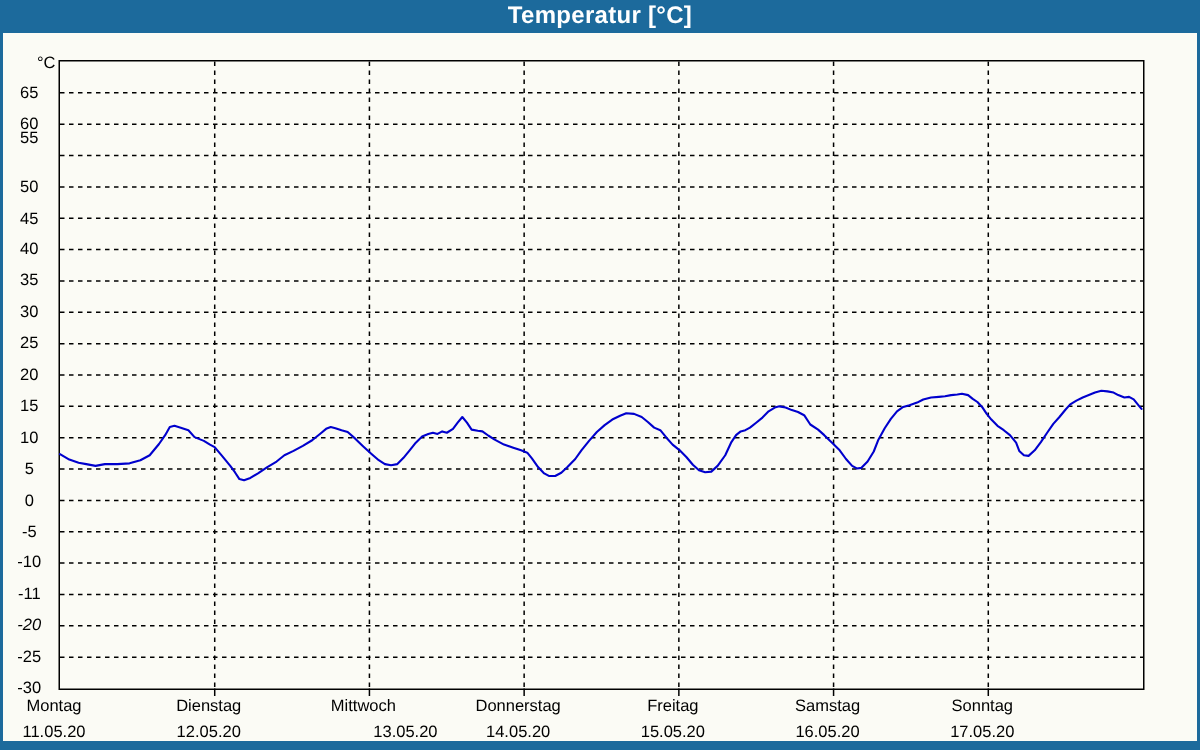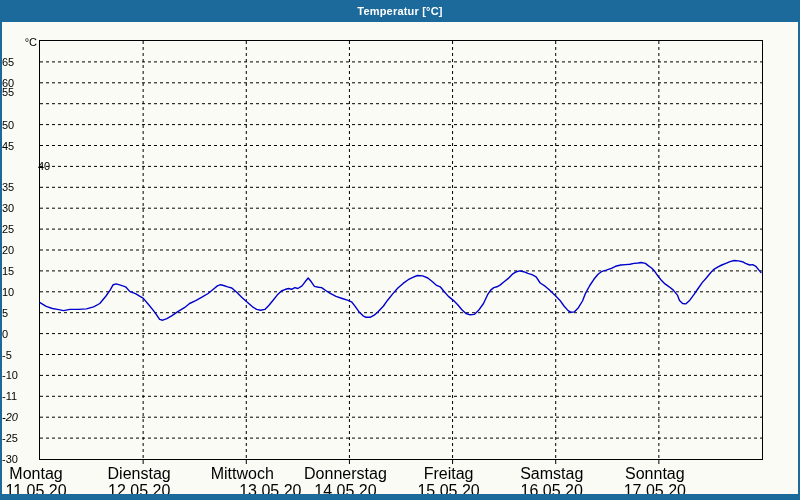--- a/index.html
+++ b/index.html
@@ -11,21 +11,21 @@
     border-left:2px solid #1c6a9c;
     border-right:2px solid #1c6a9c;
     border-bottom:6px solid #1c6a9c;
     font-family:"Liberation Sans", sans-serif;
     overflow:hidden;
   }
   .titlebar{
     height:22px;
     background:#1c6a9c;
     color:#ffffff;
-    font-size:11px;
+    font-size:16px;
     font-weight:bold;
     text-align:center;
     line-height:22px;
     letter-spacing:0.2px;
   }
   .plot{
     position:absolute;
     left:37px;top:40px;
     width:724px;height:420px;
     box-sizing:border-box;
@@ -35,28 +35,28 @@
   .plot svg{display:block;overflow:visible;}
   .unit-label{
     position:absolute;
     left:0;top:36px;width:35px;
     text-align:right;
     font-size:11px;color:#000000;
   }
   .ytick{
     position:absolute;
     left:0;width:35px;
-    text-align:left;
+    text-align:center;
     font-size:11px;color:#000000;
     line-height:14px;
   }
   .day-name,.day-date{
     position:absolute;
     transform:translateX(-50%);
-    font-size:16px;color:#000000;
+    font-size:11px;color:#000000;
     white-space:nowrap;
   }
 </style>
 </head>
 <body>
 
 <div class="window" style="background: rgb(251, 251, 245); border-color: rgb(28, 106, 156);">
   <div class="titlebar" style="background: rgb(28, 106, 156); color: rgb(255, 255, 255);">
     <span>Temperatur [°C]</span>
   </div>
@@ -97,21 +97,21 @@
         <line x1="618.8571428571428" y1="0" x2="618.8571428571428" y2="418" stroke="#000000" stroke-width="1" stroke-dasharray="3 3"></line>
         <line x1="618.8571428571428" y1="418" x2="618.8571428571428" y2="423" stroke="#000000" stroke-width="1"></line>
         <polyline points="0.0,261.7 6.2,265.4 12.4,267.5 17.5,268.4 23.7,269.6 29.9,268.4 38.2,268.4 46.4,267.9 53.6,265.8 59.8,262.5 66.0,255.0 70.1,249.1 73.2,243.7 76.3,242.9 80.5,244.1 85.6,245.8 89.7,250.4 95.9,252.9 100.0,255.4 103.1,257.1 108.3,263.3 113.5,269.6 116.6,273.8 119.6,278.4 122.7,279.2 126.9,277.6 132.0,274.6 138.2,270.4 144.4,266.7 149.6,262.5 155.7,259.6 161.9,256.2 168.1,252.5 173.3,248.3 177.4,244.9 180.5,243.7 183.6,244.5 187.7,245.8 191.8,247.0 197.0,251.6 202.2,256.7 207.3,261.3 212.5,265.8 216.6,268.4 220.7,269.2 224.9,268.4 229.0,264.2 233.1,259.2 237.2,254.1 241.4,250.0 245.5,248.3 248.6,247.5 251.7,248.3 254.8,246.6 257.9,247.5 262.0,244.9 265.1,240.8 268.2,237.0 271.3,240.8 274.4,245.4 278.5,246.2 281.6,246.6 285.7,249.5 289.8,252.1 296.0,255.4 302.2,257.5 307.4,259.2 311.5,260.8 314.6,264.6 318.7,270.4 322.8,274.6 325.9,276.3 330.1,276.3 334.2,274.2 338.3,270.4 343.5,265.0 347.6,259.2 352.7,252.9 357.9,247.0 363.1,242.4 368.2,238.7 373.4,236.2 377.5,234.5 382.7,234.9 387.8,237.0 391.9,240.3 396.1,244.1 400.2,245.8 404.3,250.8 408.4,255.4 413.6,259.6 417.7,263.8 421.9,268.8 426.0,272.5 430.1,273.8 434.2,273.4 438.4,269.6 443.5,262.5 447.6,253.7 450.7,249.1 453.8,246.6 456.9,245.8 460.0,244.1 464.1,240.8 468.3,237.4 472.4,233.2 476.5,230.7 479.6,229.9 483.7,230.7 487.9,232.4 492.0,233.7 496.1,235.8 500.2,242.0 505.4,245.4 509.5,249.1 514.7,254.1 519.8,259.2 524.0,265.0 528.1,269.6 531.2,271.3 534.3,270.9 538.4,266.7 542.5,260.0 545.6,252.1 549.8,244.5 553.9,238.3 558.0,233.2 562.1,230.3 566.3,229.1 571.4,227.4 575.5,225.3 580.7,224.0 585.9,223.6 590.0,223.2 594.1,222.4 598.2,222.0 601.3,221.5 605.4,222.4 608.5,224.9 611.6,227.0 614.7,230.3 617.8,234.9 620.9,238.7 625.0,242.9 629.2,245.8 633.3,249.1 637.4,254.1 639.5,259.6 642.6,262.5 645.7,262.9 649.8,259.2 653.9,253.7 658.1,247.5 662.2,241.6 666.3,237.0 670.4,232.0 673.5,228.6 677.6,226.1 681.8,224.0 685.9,222.4 690.0,220.7 694.2,219.5 698.3,219.9 702.4,220.7 705.5,222.4 709.6,224.0 712.7,223.6 715.8,225.3 718.9,229.1 721.0,231.6" fill="none" stroke="#0000cd" stroke-width="1.4" stroke-linejoin="round" stroke-linecap="round"></polyline>
       </svg>
   </div>
 <div class="ytick" style="top: 54.9px;">65</div>
     <div class="ytick" style="top: 75.8px;">60</div>
     <div class="ytick" style="top: 85px;">55</div>
     <div class="ytick" style="top: 117.6px;">50</div>
     <div class="ytick" style="top: 138.5px;">45</div>
-    <div class="ytick" style="top: 159.4px; margin-left: 36px;">40</div>
+    <div class="ytick" style="top: 159.4px;">40</div>
     <div class="ytick" style="top: 180.3px;">35</div>
     <div class="ytick" style="top: 201.2px;">30</div>
     <div class="ytick" style="top: 222.1px;">25</div>
     <div class="ytick" style="top: 243px;">20</div>
     <div class="ytick" style="top: 263.9px;">15</div>
     <div class="ytick" style="top: 284.8px;">10</div>
     <div class="ytick" style="top: 305.7px;">5</div>
     <div class="ytick" style="top: 326.6px;">0</div>
     <div class="ytick" style="top: 347.5px;">-5</div>
     <div class="ytick" style="top: 368.4px;">-10</div>

